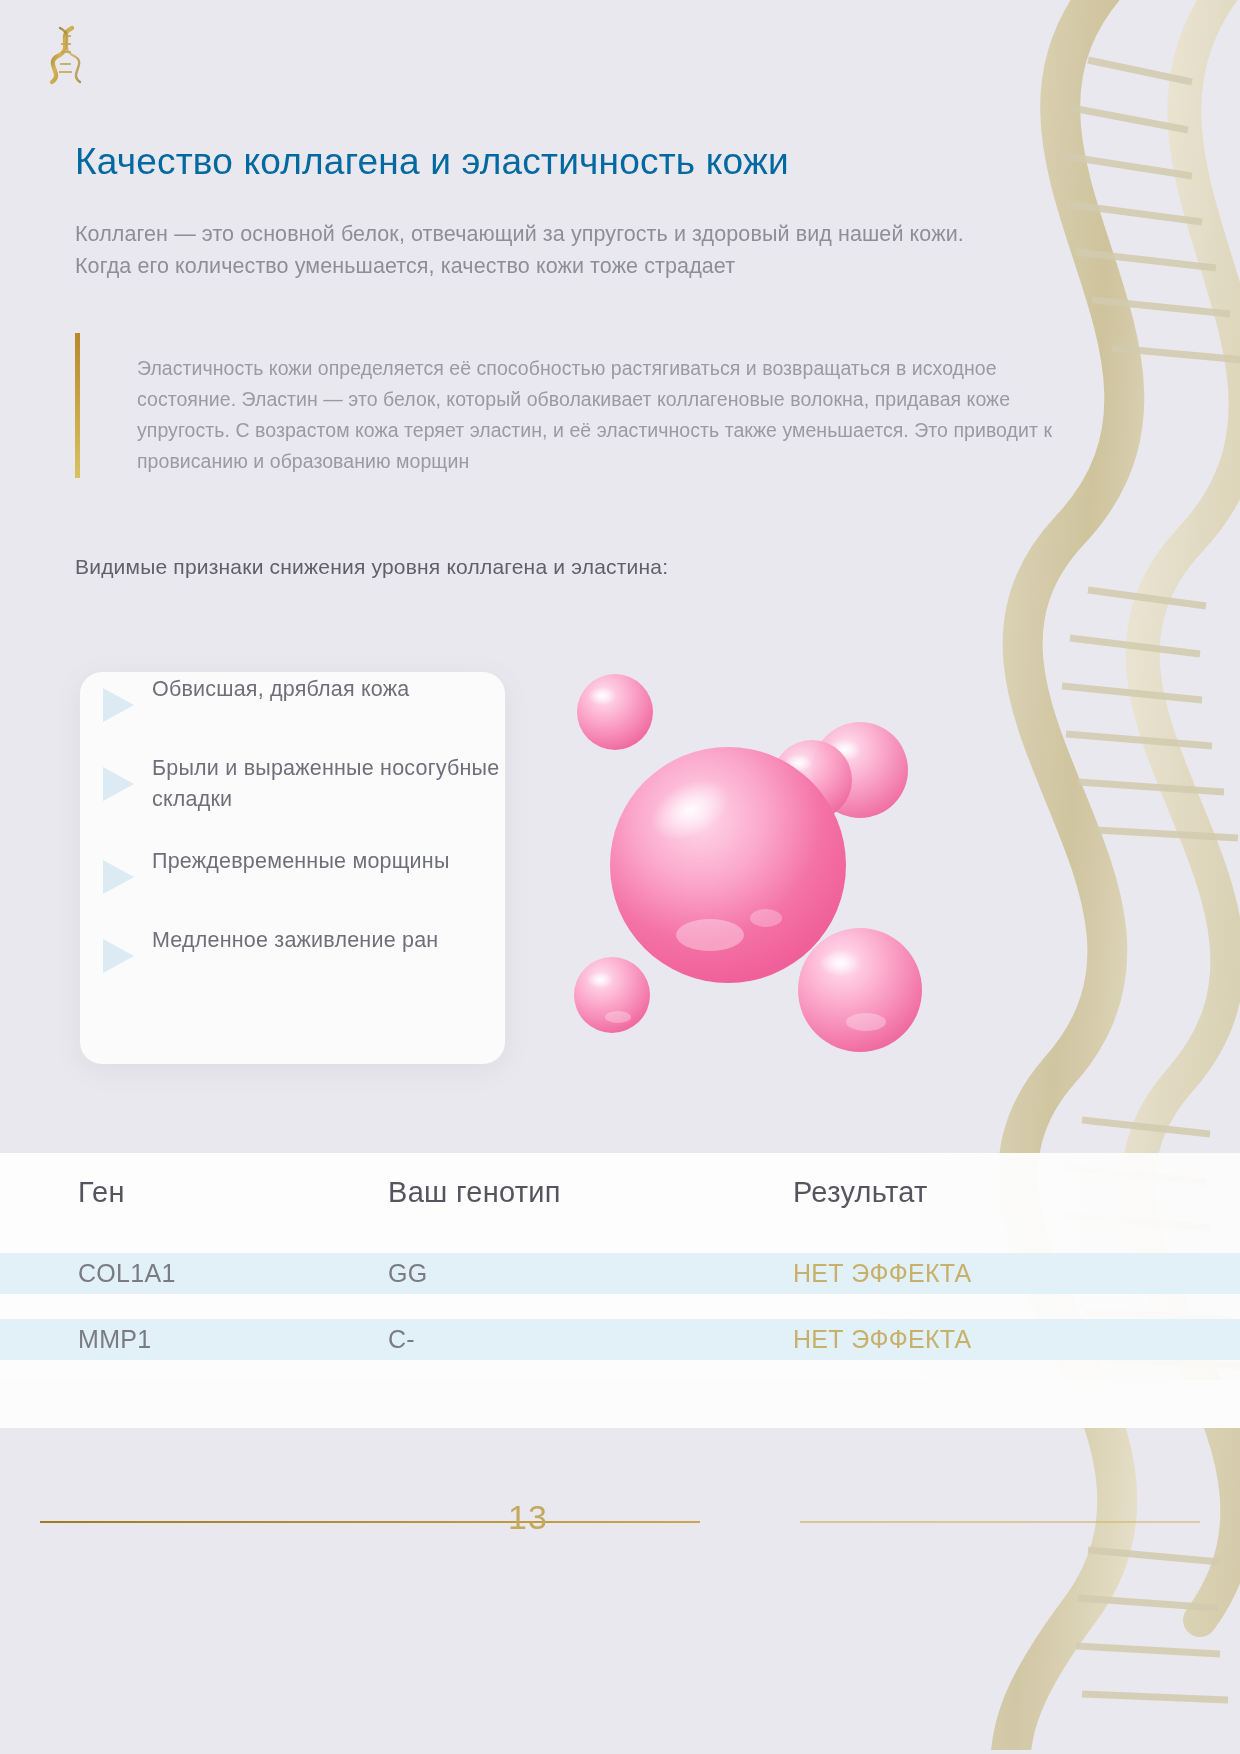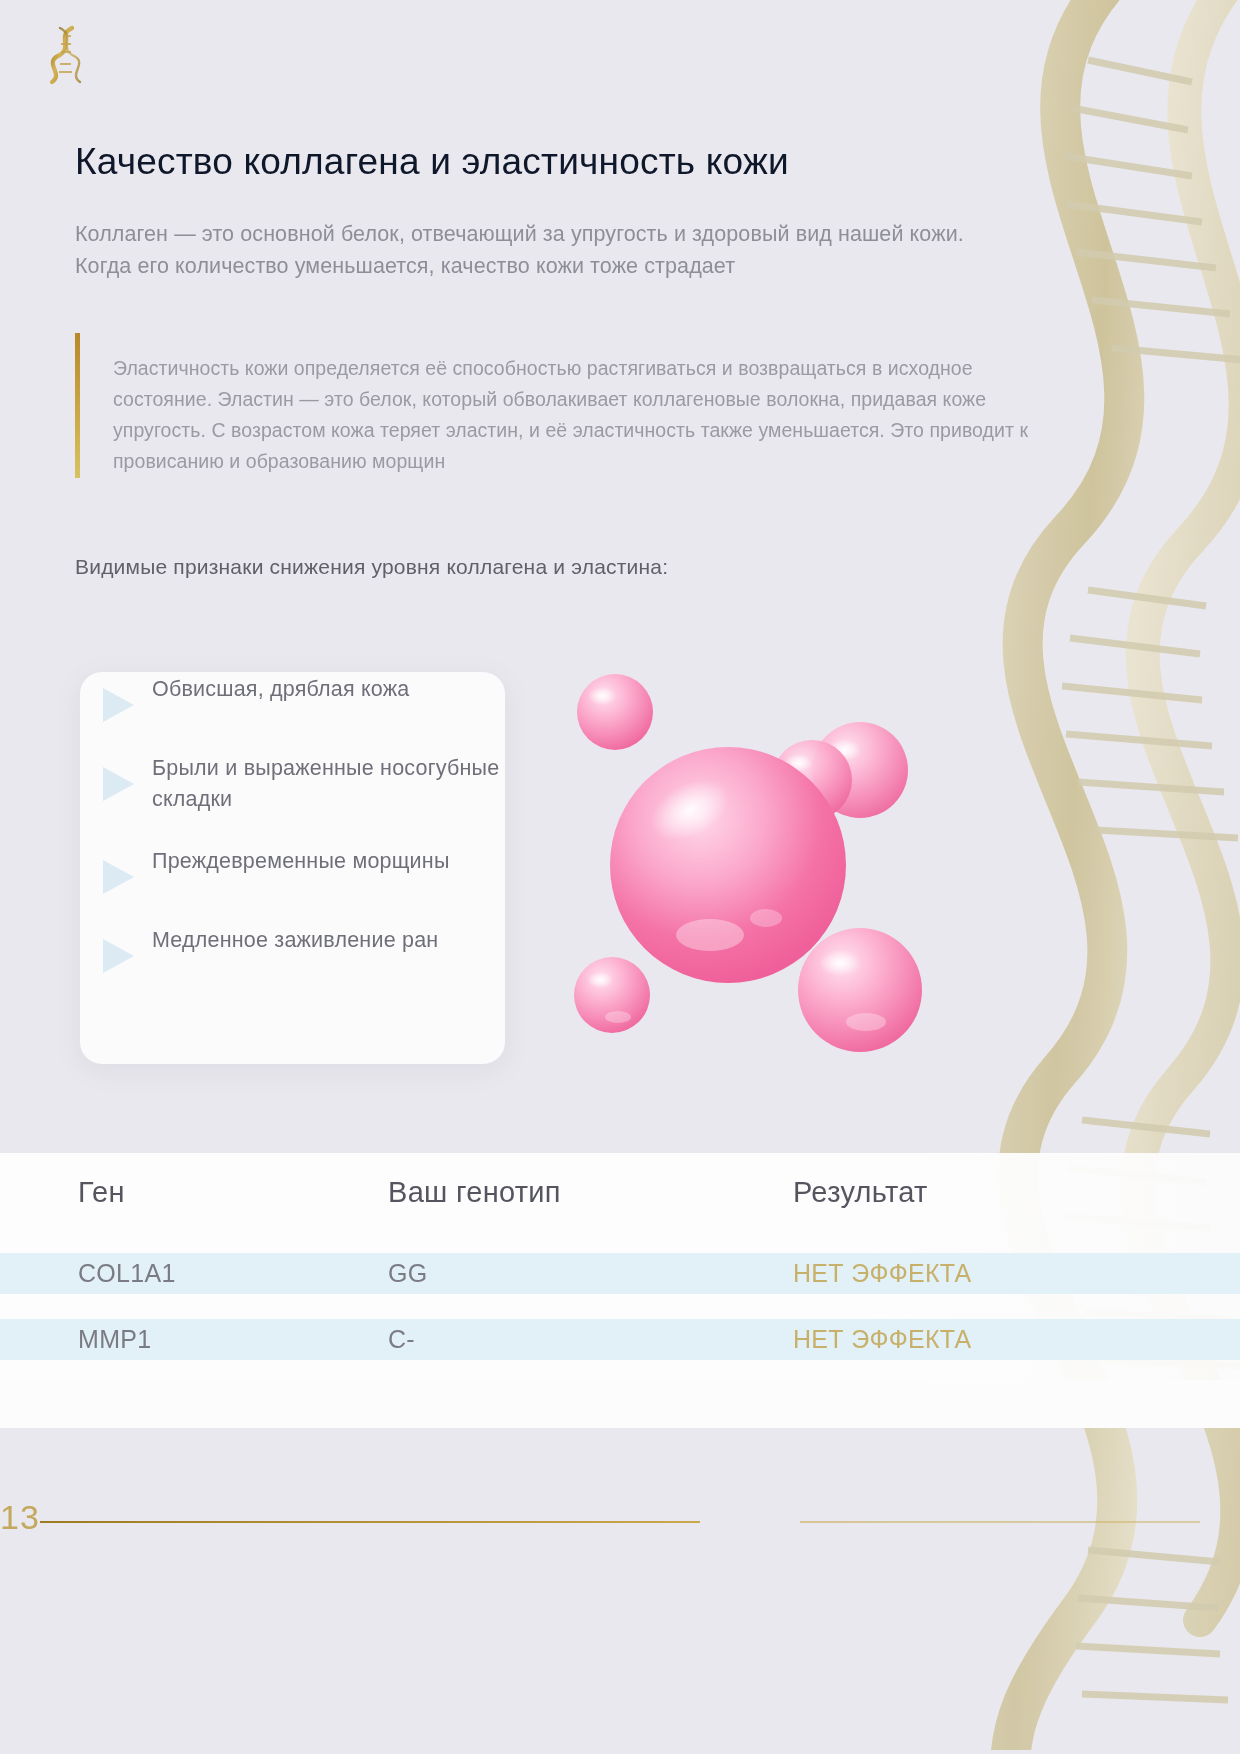--- a/index.html
+++ b/index.html
@@ -20,21 +20,21 @@
   }
 
   
   .logo{position:absolute;left:38px;top:22px;width:56px;height:64px;z-index:5;}
 
   
   .content{position:absolute;left:0;top:0;width:1240px;z-index:6;}
 
   .page-title{
     position:absolute;left:75px;top:115px;width:900px;
-    font-size:37px;font-weight:300;color:#0f172a;letter-spacing:0.2px;line-height:1.2;
+    font-size:37px;font-weight:300;color:#0369a1;letter-spacing:0.2px;line-height:1.2;
   }
 
   .intro{
     position:absolute;left:75px;top:196px;width:920px;
     font-size:21.5px;font-weight:300;color:#8e8e98;line-height:1.52;letter-spacing:0.1px;
   }
 
   .quote{
     position:absolute;left:75px;top:333px;width:960px;
     padding-left:33px;
@@ -96,21 +96,21 @@
   
   .footer-line{
     position:absolute;left:40px;top:1521px;width:660px;height:2px;
     background:linear-gradient(to right,#9d7b23,#c9a94b);z-index:9;
   }
   .footer-line2{
     position:absolute;left:800px;top:1521px;width:400px;height:2px;
     background:linear-gradient(to right,#c9a94b,#cdb66a);z-index:9;opacity:.55;
   }
   .page-num{
-    position:absolute;left:0;top:1498px;width:1056px;
+    position:absolute;left:0;top:1498px;width:1056px;text-align:center;
     font-size:34px;font-weight:300;color:#c4a85e;letter-spacing:1px;z-index:10;
   }
 </style>
 </head>
 <body>
 
 <div class="dna-art">
   <svg width="460" height="1760" viewBox="0 0 460 1760" xmlns="http://www.w3.org/2000/svg">
     <defs>
       <linearGradient id="strand" x1="0" y1="0" x2="1" y2="1">
@@ -177,21 +177,21 @@
   </svg>
 </div>
 
 <div class="content">
 
   <h1 class="page-title">Качество коллагена и эластичность кожи</h1>
 
   <p class="intro">Коллаген — это основной белок, отвечающий за упругость и здоровый вид нашей кожи. Когда его количество уменьшается, качество кожи тоже страдает</p>
 
   <div class="quote-bar"></div>
-  <p class="quote" style="border-left-color:transparent;">Эластичность кожи определяется её способностью растягиваться и возвращаться в исходное состояние. Эластин — это белок, который обволакивает коллагеновые волокна, придавая коже упругость. С возрастом кожа теряет эластин, и её эластичность также уменьшается. Это приводит к провисанию и образованию морщин</p>
+  <p class="quote" style="border-left-color:transparent;margin-left:24px;">Эластичность кожи определяется её способностью растягиваться и возвращаться в исходное состояние. Эластин — это белок, который обволакивает коллагеновые волокна, придавая коже упругость. С возрастом кожа теряет эластин, и её эластичность также уменьшается. Это приводит к провисанию и образованию морщин</p>
 
   <h2 class="section-title">Видимые признаки снижения уровня коллагена и эластина:</h2>
 
   <div class="bubbles">
     <svg width="460" height="430" viewBox="0 0 460 430" xmlns="http://www.w3.org/2000/svg">
       <defs>
         <radialGradient id="pk" cx="38%" cy="30%" r="72%">
           <stop offset="0%" stop-color="#ffd9ea"></stop>
           <stop offset="38%" stop-color="#fba8cb"></stop>
           <stop offset="72%" stop-color="#f472a6"></stop>

